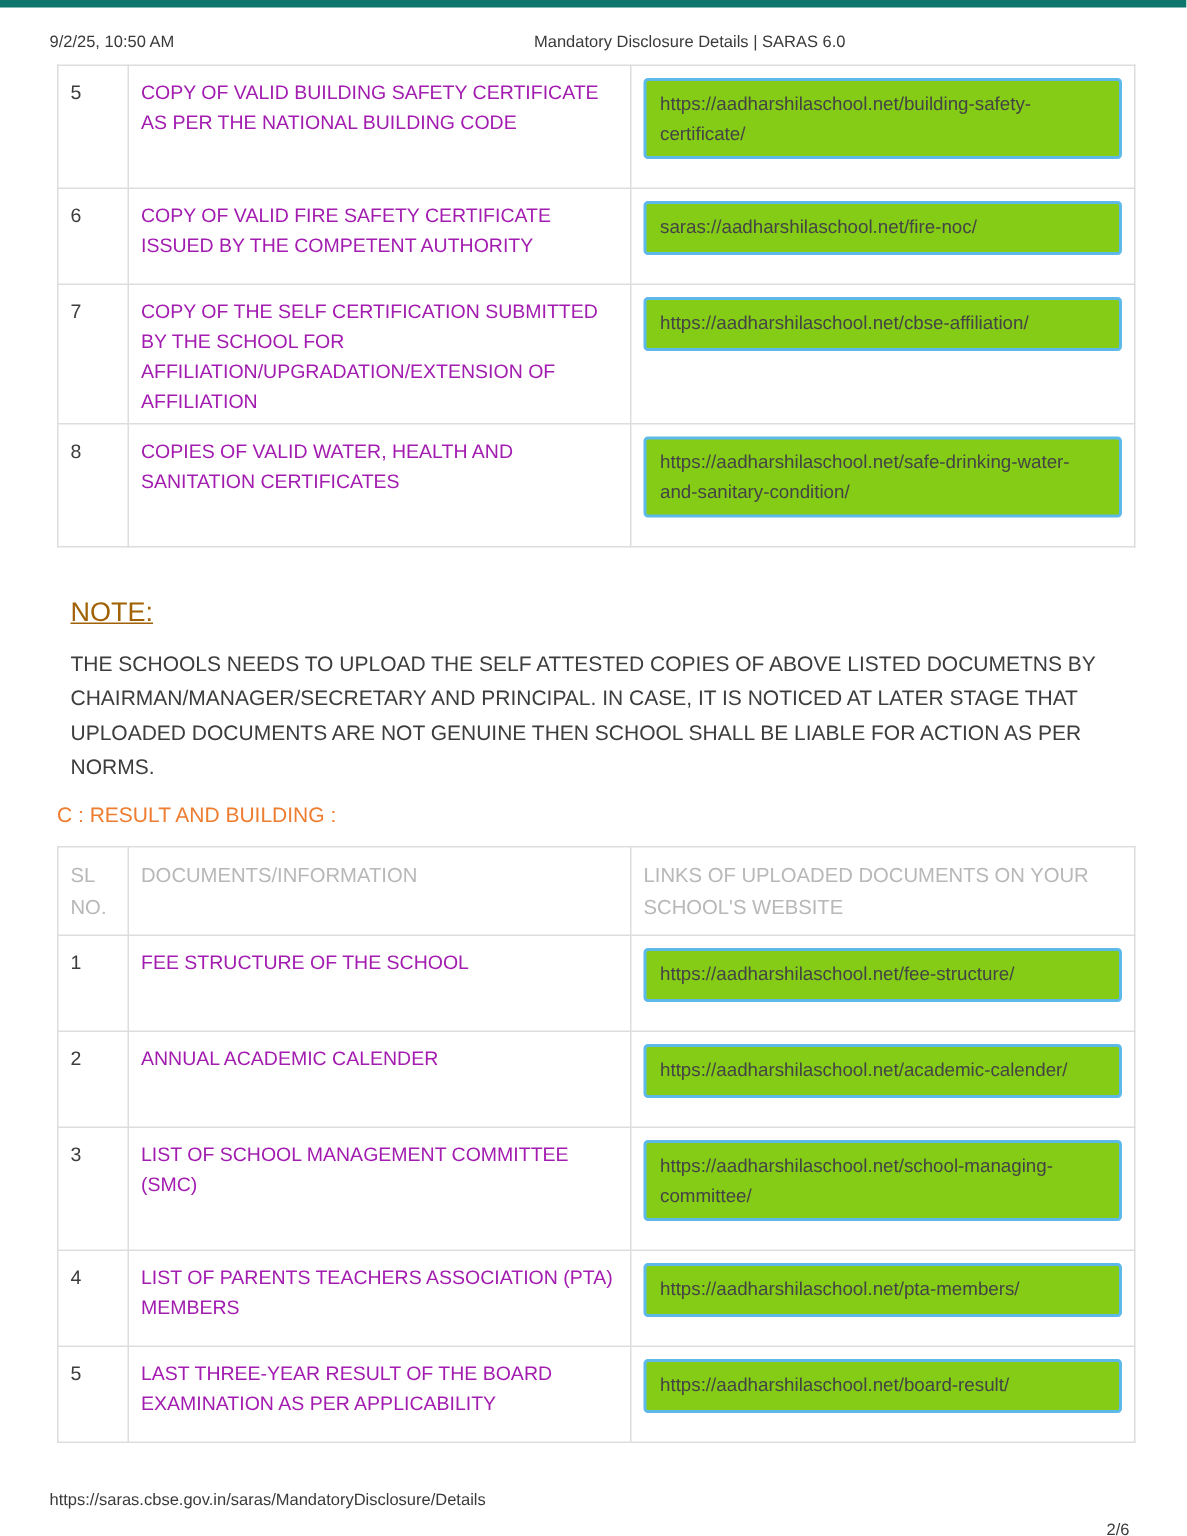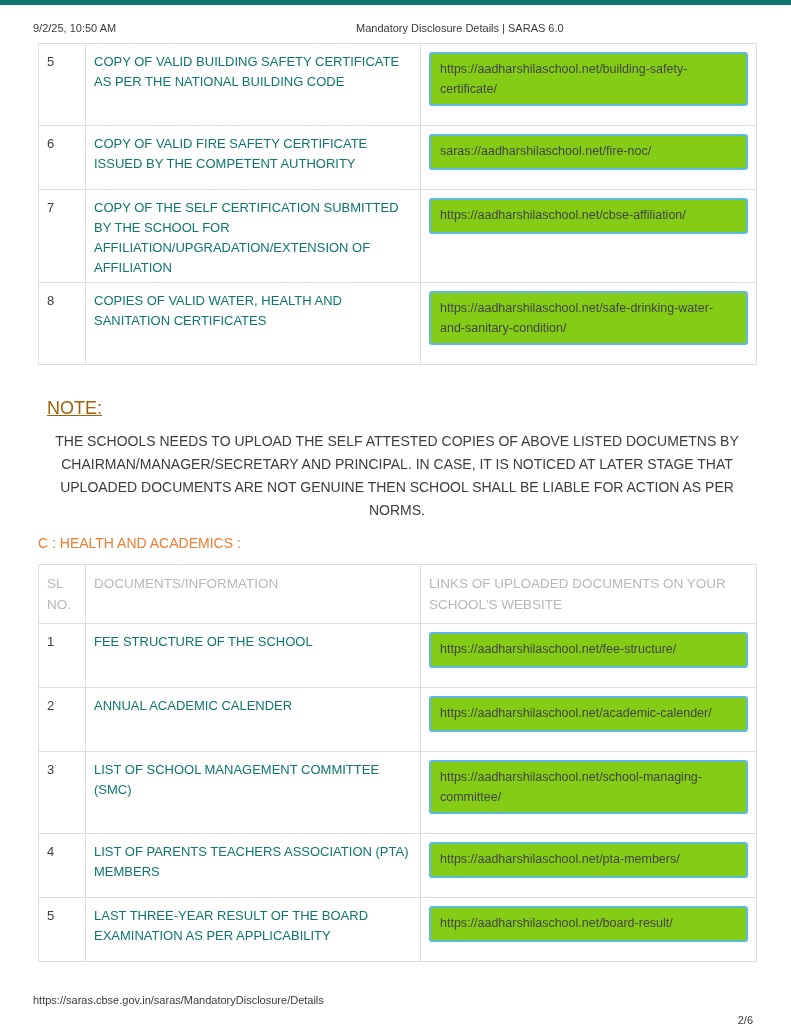--- a/index.html
+++ b/index.html
@@ -29,36 +29,36 @@
   .disc-table col.c-link { width:336px; }
   .disc-table td, .disc-table th {
     border:1px solid #dddddd; vertical-align:top; text-align:left;
     padding:8px 8px 4px 8px;
   }
   .disc-table th {
     color:#b8b8b8; font-weight:normal; font-size:13.5px; line-height:21px;
     padding-bottom:8px;
   }
   .cell-sl  { font-size:13px;  line-height:20px; color:#3d3d3d; }
-  .cell-doc { font-size:13px;  line-height:20px; color:#0f766e; }
+  .cell-doc { font-size:13px;  line-height:20px; color:#a21caf; }
   .link-box {
     width:100%; min-height:36px;
     border:2px solid #5db9e8; border-radius:3px; background:#84cc16;
     padding:5px 9px; margin-bottom:15px;
     font-size:12.5px; line-height:20px; color:#444;
     overflow-wrap:break-word;
   }
 
   
   #note-block { position:absolute; left:47px; top:394px; width:700px; }
   .note-label {
     display:inline-block; color:#a16207; text-decoration:underline;
     font-size:18px; line-height:18px;
   }
-  .note-text { margin-top:12px; font-size:14px; line-height:23px; color:#3d3d3d;text-align:center; }
+  .note-text { margin-top:12px; font-size:14px; line-height:23px; color:#3d3d3d; }
   #section-c-heading {
     position:absolute; left:38px; top:529px;
     color:#ed7d31; font-size:14px; line-height:18px;
   }
 </style>
 </head>
 <body>
 
 <div class="page">
 
@@ -105,21 +105,21 @@
           </td>
         </tr>
       </tbody>
   </table>
 
   <div id="note-block">
     <span class="note-label">NOTE:</span>
     <div class="note-text">THE SCHOOLS NEEDS TO UPLOAD THE SELF ATTESTED COPIES OF ABOVE LISTED DOCUMETNS BY CHAIRMAN/MANAGER/SECRETARY AND PRINCIPAL. IN CASE, IT IS NOTICED AT LATER STAGE THAT UPLOADED DOCUMENTS ARE NOT GENUINE THEN SCHOOL SHALL BE LIABLE FOR ACTION AS PER NORMS.</div>
   </div>
 
-  <div id="section-c-heading">C : HEALTH AND ACADEMICS :</div>
+  <div id="section-c-heading">C : RESULT AND BUILDING :</div>
 
   <table class="disc-table" id="table-result">
     <colgroup>
         <col class="c-sl">
         <col class="c-doc">
         <col class="c-link">
       </colgroup>
     <thead>
       <tr>
         <th>SL NO.</th>

